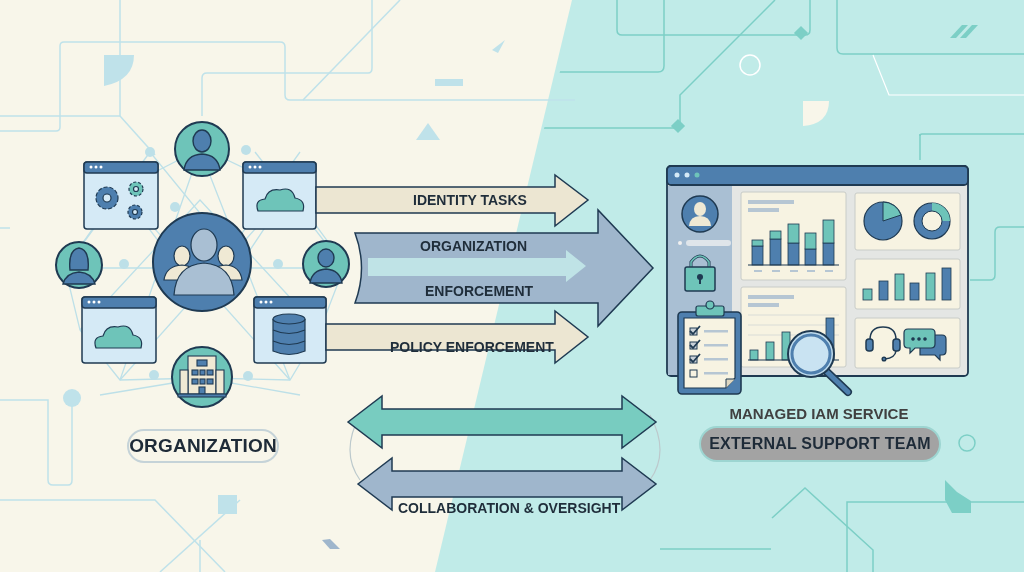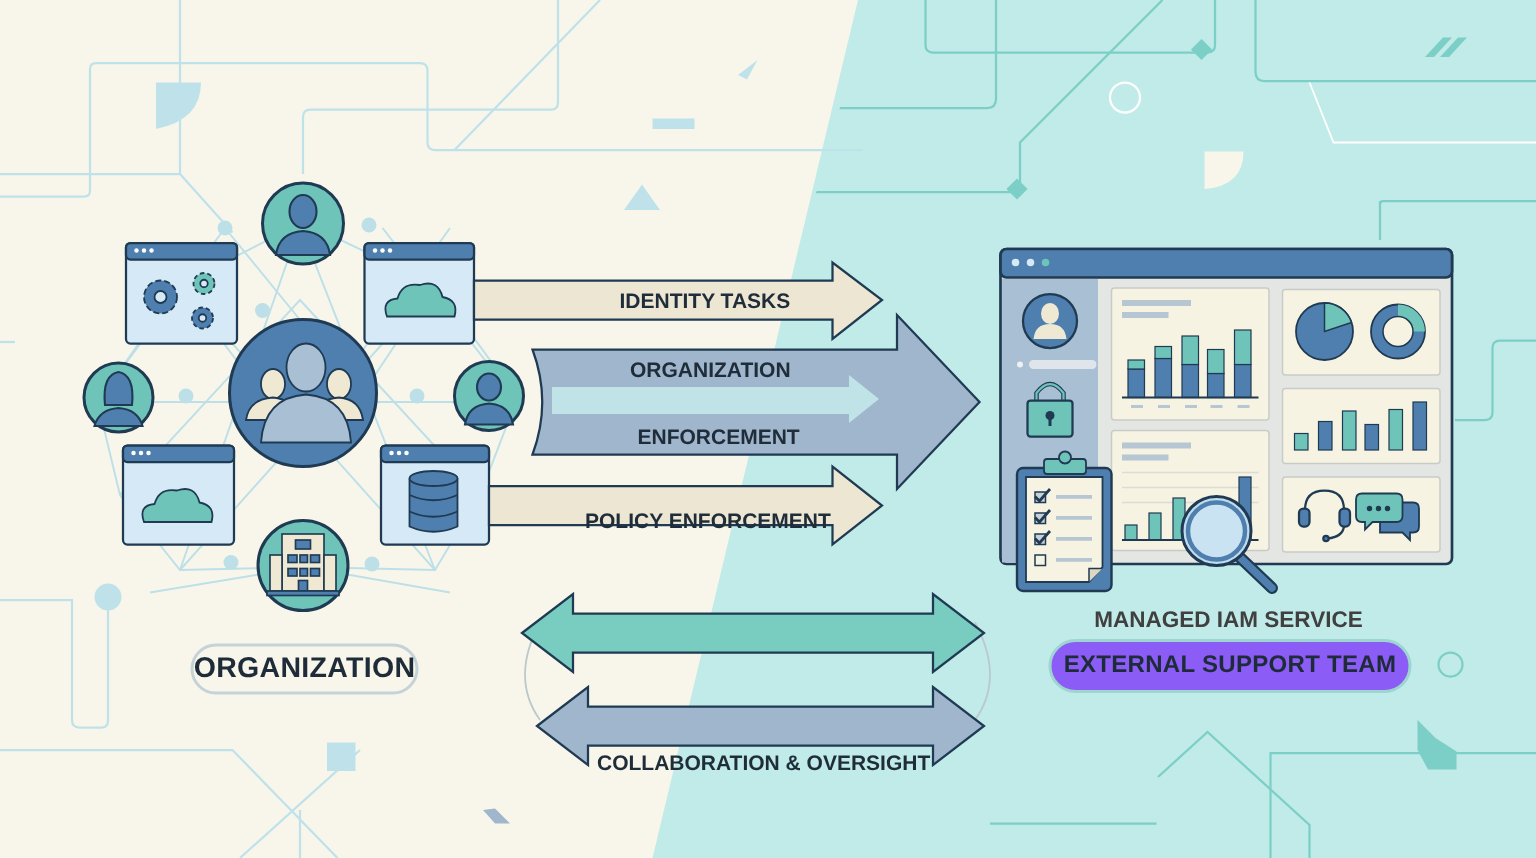--- a/index.html
+++ b/index.html
@@ -1,20 +1,20 @@
 <!DOCTYPE html>
 <html><head>
 <meta charset="utf-8">
 <style>
   html,body{margin:0;padding:0;}
   body{width:1024px;height:572px;overflow:hidden;position:relative;font-family:"Liberation Sans","DejaVu Sans",sans-serif;background:#f8f6ea;}
   #stage{position:absolute;left:0;top:0;width:1024px;height:572px;}
   .pill{position:absolute;display:flex;align-items:center;justify-content:center;border-radius:20px;font-weight:bold;color:#1e2b38;letter-spacing:0.2px;}
   .org-pill{left:127px;top:429px;width:148px;height:30px;border:2px solid #c5d3d8;background:#f8f6ea;font-size:19px;}
-  .ext-pill{left:699px;top:426px;width:238px;height:32px;border:2px solid #9dd5d1;background:#8b5cf6;font-size:16px;}
+  .ext-pill{left:699px;top:426px;width:238px;height:32px;border:2px solid #9dd5d1;background:#a3a3a3;font-size:16px;}
   .iam-title{position:absolute;left:700px;top:405px;width:238px;text-align:center;font-weight:bold;font-size:15px;color:#404040;}
   .arrow-label{position:absolute;font-weight:bold;font-size:14px;color:#1f2d3a;white-space:nowrap;}
 </style>
 </head>
 <body>
 
 <svg id="stage" width="1024" height="572" viewBox="0 0 1024 572" xmlns="http://www.w3.org/2000/svg">
   <defs>
     <clipPath id="rightClip">
         <polygon points="580,0 1024,0 1024,572 420,572"></polygon>

